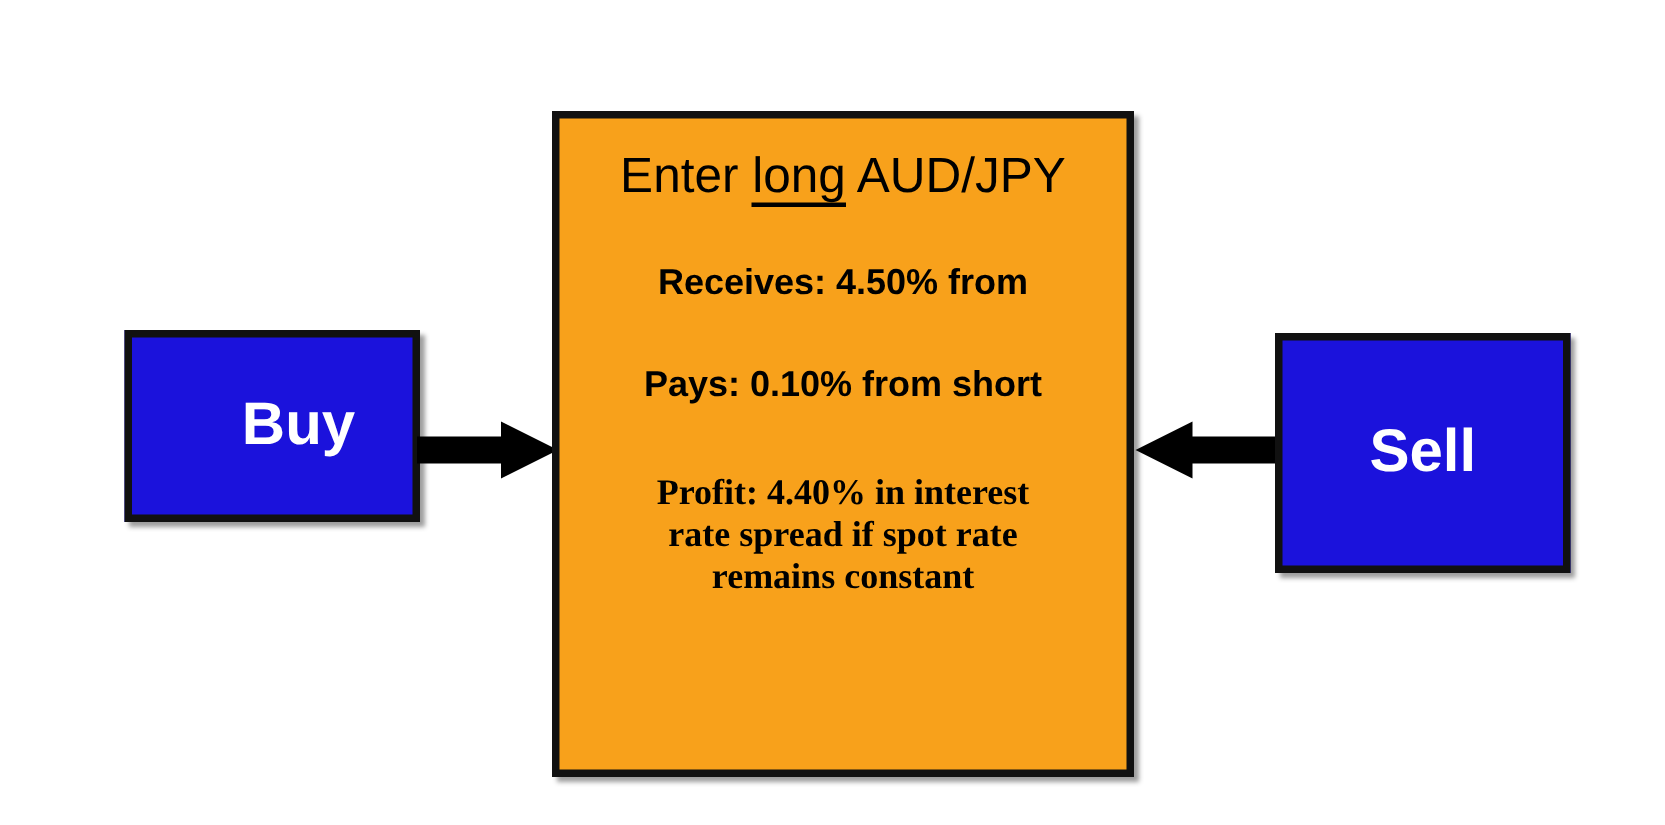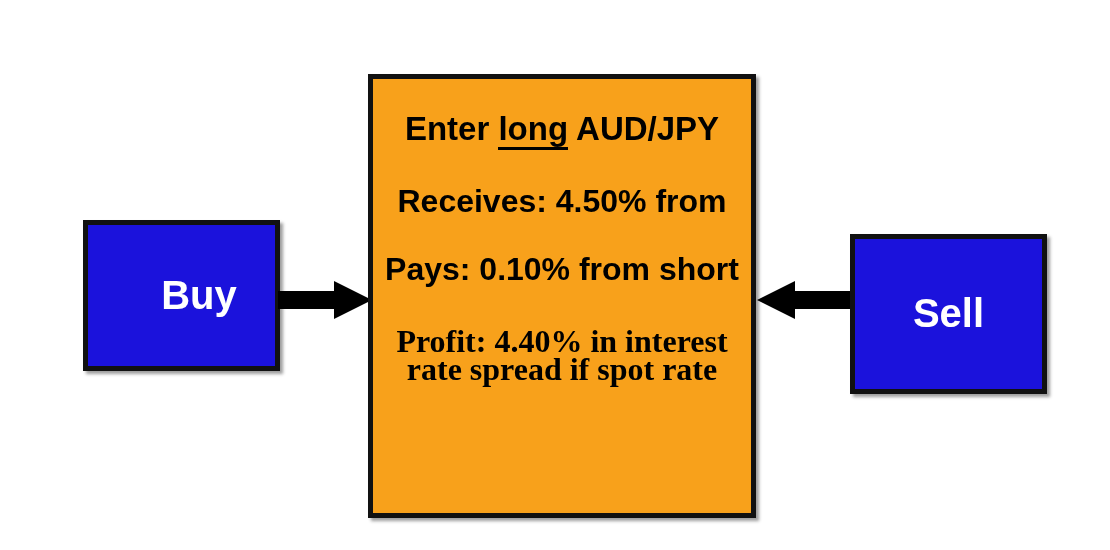--- a/index.html
+++ b/index.html
@@ -24,51 +24,51 @@
     box-shadow: 3px 3px 3px rgba(40,40,40,0.45);
     display: flex;
     align-items: center;
     justify-content: center;
     text-align: center;
     color: #ffffff;
     font-size: 40px;
     font-weight: 700;
     line-height: 1.13;
   }
-  .box-buy  { left: 83px;  top: 220px; width: 197px; height: 151px; padding-left: 35px; }
-  .box-sell { left: 850px; top: 222px; width: 197px; height: 160px; margin-top: 12px; }
+  .box-buy  { left: 83px;  top: 220px; width: 197px; height: 128px; padding-left: 35px; }
+  .box-sell { left: 850px; top: 222px; width: 197px; height: 160px; }
   .side-box .line { display: block; }
 
   
   .center-box {
     position: absolute;
     left: 368px;
     top: 74px;
     width: 388px;
     height: 444px;
     box-sizing: border-box;
     background: #F8A11B;
     border: 5px solid #111111;
     box-shadow: 3px 3px 3px rgba(40,40,40,0.45);
     text-align: center;
     color: #000000;
   }
   .center-title {
-    margin-top: 30px;
+    margin-top: 18px;
     font-size: 33px;
-    font-weight: 700;
+    font-weight: 400;
     line-height: 40px;
     white-space: nowrap;
   }
   .center-title .underline {
     border-bottom: 3px solid #000000;
   }
   .center-para {
     margin: 0;
-    font-size: 32px;
+    font-size: 24px;
     font-weight: 700;
     line-height: 28px;
   }
   .para-receives { margin-top: 38px; }
   .para-pays     { margin-top: 40px; }
   .para-profit   { margin-top: 44px; font-family: Liberation Serif, serif; }
   .center-para .line { display: block; }
 
   
   .arrow-part { position: absolute; }
@@ -108,20 +108,21 @@
       <span class="line">Receives: 4.50% from</span>
     </p>
 
     <p class="center-para para-pays">
       <span class="line">Pays: 0.10% from short</span>
     </p>
 
     <p class="center-para para-profit">
       <span class="line">Profit: 4.40% in interest</span>
       <span class="line">rate spread if spot rate</span>
+      <span class="line">remains constant</span>
     </p>
   </div>
 
   <div class="arrow-part head head-left-dir"></div>
   <div class="arrow-part shaft shaft-right"></div>
 
   <div class="side-box box-sell">
     <div>
       <span class="line">Sell</span>
     </div>

